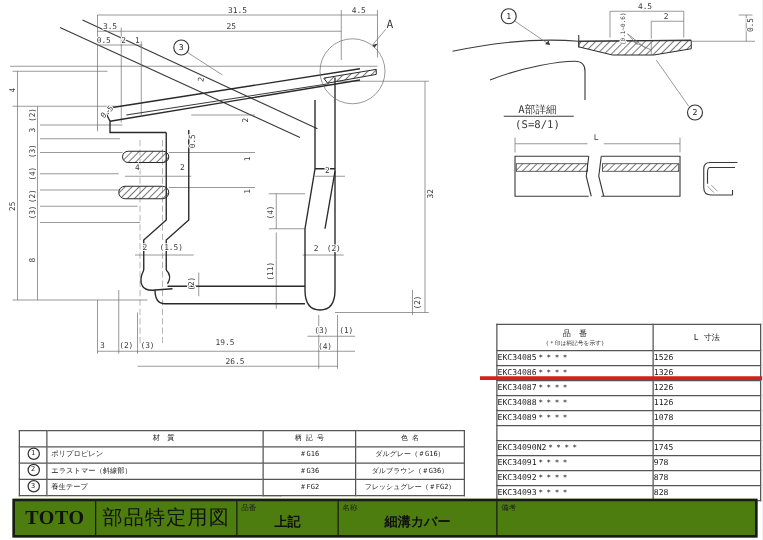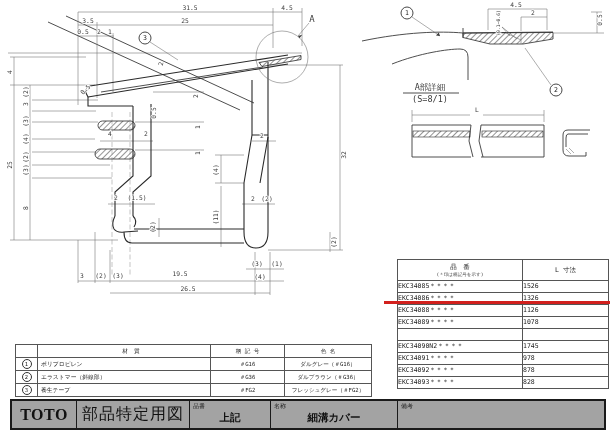--- a/index.html
+++ b/index.html
@@ -35,21 +35,21 @@
            font-size:5.5px;line-height:8px;text-align:center;vertical-align:middle;background:#ffffff;}
 
   .ctable{position:absolute;left:210px;top:344px;width:162px;
           font-family:"DejaVu Sans Mono",monospace;color:#222222;table-layout:fixed;}
   .ctable th,.ctable td{height:12px;font-size:5.6px;line-height:12px;text-align:center;overflow:hidden;}
   .ctable col.k{width:74px;}
 
   .hline{position:absolute;left:384px;top:301px;width:226px;height:3px;z-index:6;}
 
   .tblock{position:absolute;left:10px;top:399px;width:592px;height:27px;display:flex;
-          border:2px solid #1a1a1a;background:#a3a3a3;color:#111111;}
+          border:2px solid #1a1a1a;background:#4d7c0f;color:#111111;}
   .tb-cell{border-right:1.6px solid #1a1a1a;display:flex;align-items:center;justify-content:center;}
   .tb-cell:last-child{border-right:none;}
   .tb-logo{width:64px;font-family:"Liberation Serif","DejaVu Serif",serif;
            font-weight:bold;font-size:16px;letter-spacing:0.5px;}
   .tb-doc{width:112px;font-size:16px;font-weight:400;letter-spacing:1px;}
   .tb-kv{position:relative;}
   .tb-kv .tb-label{position:absolute;top:1px;left:3px;font-size:6px;color:#222222;}
   .tb-kv .tb-value{font-size:10.5px;font-weight:600;margin-top:7px;}
   .w-pn{width:80px;text-align:center;} .w-nm{width:126px;} .w-rm{flex:1;justify-content:flex-start;}
 </style>
@@ -223,20 +223,24 @@
     <tbody>
         <tr>
           <td>EKC34085＊＊＊＊</td>
           <td>1526</td>
         </tr>
         <tr>
           <td>EKC34086＊＊＊＊</td>
           <td>1326</td>
         </tr>
         <tr>
+          <td>EKC34087＊＊＊＊</td>
+          <td>1226</td>
+        </tr>
+        <tr>
           <td>EKC34088＊＊＊＊</td>
           <td>1126</td>
         </tr>
         <tr>
           <td>EKC34089＊＊＊＊</td>
           <td>1078</td>
         </tr>
         <tr>
           <td></td>
           <td></td>

